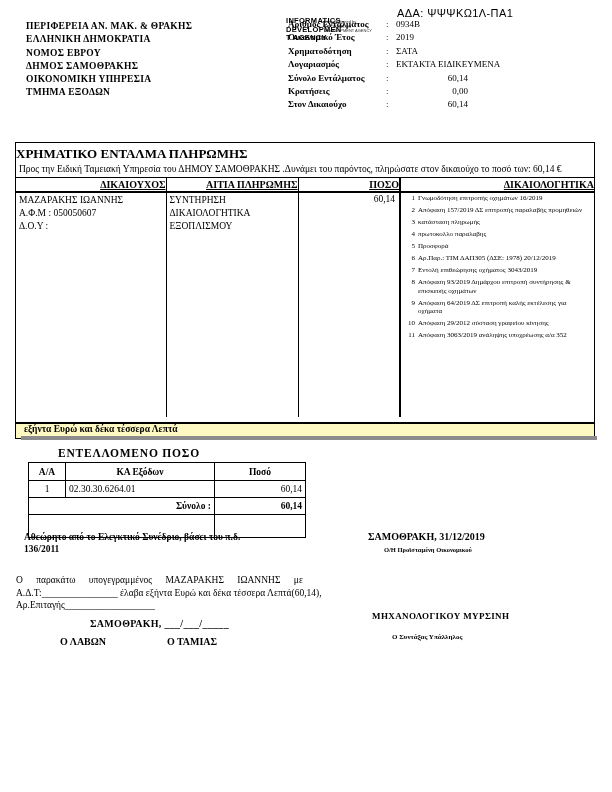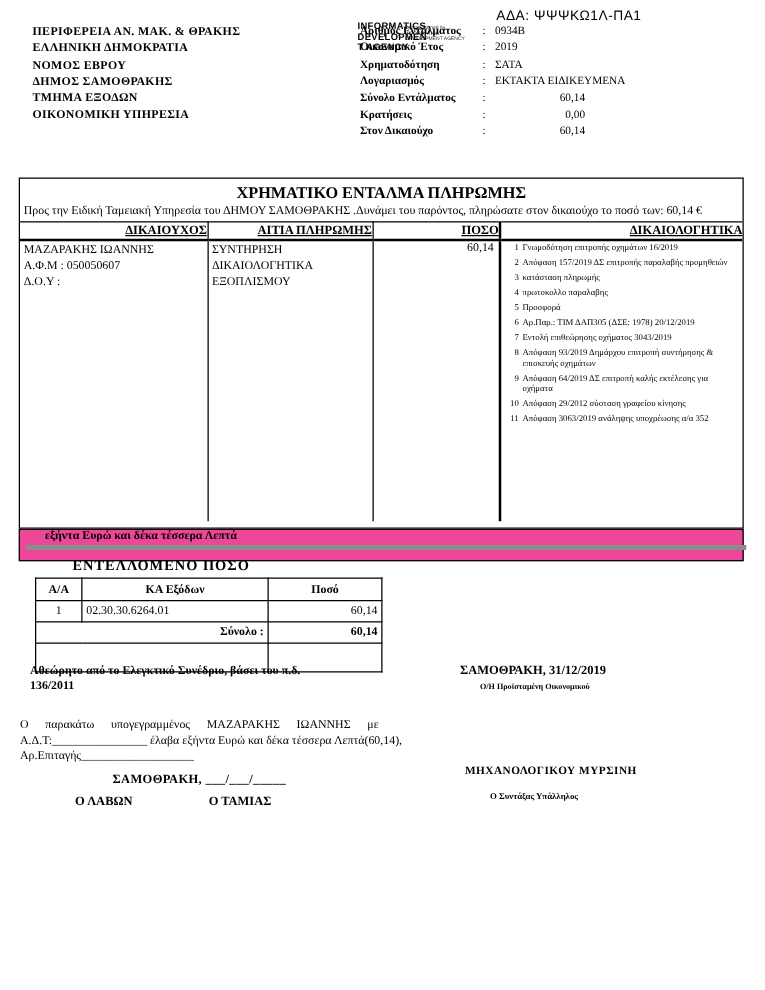--- a/index.html
+++ b/index.html
@@ -25,39 +25,39 @@
 
   
   .stamp-big{position:absolute;left:286px;top:17px;font-family:"Liberation Sans",sans-serif;
              font-size:7.5px;font-weight:bold;line-height:8.5px;letter-spacing:.3px;}
   .stamp-small{position:absolute;left:324px;top:20px;font-family:"Liberation Sans",sans-serif;
                font-size:4px;line-height:4.6px;opacity:.85;width:80px;}
 
   
   .main-box{position:absolute;left:15px;top:142px;width:580px;height:281px;
             border:1px solid #000;box-sizing:border-box;overflow:hidden;}
-  .main-title{text-align:center;font-weight:bold;font-size:13px;margin:3px 0 2px 0;}
+  .main-title{font-weight:bold;font-size:13px;margin:3px 0 2px 0;}
   .main-intro{font-size:9.5px;line-height:11px;padding:0 3px;}
   table.main-tbl{width:100%;border-collapse:collapse;table-layout:fixed;margin-top:2px;}
   table.main-tbl th{border-top:1px solid #000;border-bottom:2px solid #000;
       font-weight:bold;font-size:10px;text-decoration:underline;text-align:right;padding:1px 0;}
   table.main-tbl td{vertical-align:top;font-size:9.5px;padding:1px 3px;height:222px;}
   .c1{width:150px;}.c2{width:132px;}.c3{width:102px;}.c4{}
   .bcol{border-right:1px solid #000;}
   .thick-left{border-left:2px solid #000;}
   .amount-cell{text-align:right;padding-right:4px !important;}
   .line{line-height:13px;white-space:nowrap;}
   .just-item{display:flex;font-size:7px;line-height:8.5px;margin-bottom:3.5px;}
   .j-num{width:11px;flex:none;text-align:right;padding-right:3px;}
   .j-txt{flex:1;}
 
   
-  .words-bar{position:absolute;left:15px;top:423px;width:580px;height:26px;box-sizing:border-box;
-             border:1px solid #000;font-weight:bold;font-size:9.5px;line-height:11px;padding-left:20px;
-             background:#ec4899;white-space:nowrap;}
+  .words-bar{position:absolute;left:15px;top:423px;width:580px;height:16px;box-sizing:border-box;
+             border:1px solid #000;font-weight:bold;font-size:9.5px;line-height:11px;padding-left:8px;
+             background:#fef9c3;white-space:nowrap;}
   .words-shadow{position:absolute;left:21px;top:436px;width:576px;height:4px;background:#8c8c8c;}
 
   
   .entel-title{position:absolute;left:58px;top:447px;font-weight:bold;font-size:11.5px;letter-spacing:.8px;}
   .entel-tbl{position:absolute;left:28px;top:462px;border-collapse:collapse;font-size:9.5px;}
   .entel-tbl th,.entel-tbl td{border:1px solid #000;padding:0 3px;}
   .entel-tbl th{font-weight:bold;text-align:center;height:17px;}
   .e-aa{width:30px;text-align:center;}
   .e-code{width:142px;}
   .e-amt{width:84px;text-align:right;}
@@ -82,22 +82,22 @@
 </head>
 <body>
 
 <div class="page">
 
   <div class="hdr-left">
     <div>ΠΕΡΙΦΕΡΕΙΑ ΑΝ. ΜΑΚ. &amp; ΘΡΑΚΗΣ</div>
     <div>ΕΛΛΗΝΙΚΗ ΔΗΜΟΚΡΑΤΙΑ</div>
     <div>ΝΟΜΟΣ ΕΒΡΟΥ</div>
     <div>ΔΗΜΟΣ ΣΑΜΟΘΡΑΚΗΣ</div>
+    <div>ΟΙΚΟΝΟΜΙΚΗ ΥΠΗΡΕΣΙΑ</div>
     <div>ΤΜΗΜΑ ΕΞΟΔΩΝ</div>
-    <div>ΟΙΚΟΝΟΜΙΚΗ ΥΠΗΡΕΣΙΑ</div>
   </div>
 
   <div class="ada">ΑΔΑ: ΨΨΨΚΩ1Λ-ΠΑ1</div>
 
   <div class="hdr-right">
     <div class="info-row">
       <span class="info-label">Αριθμός Εντάλματος</span>
         <span class="info-colon"></span>
         <span class="info-value">0934Β</span>
     </div>

